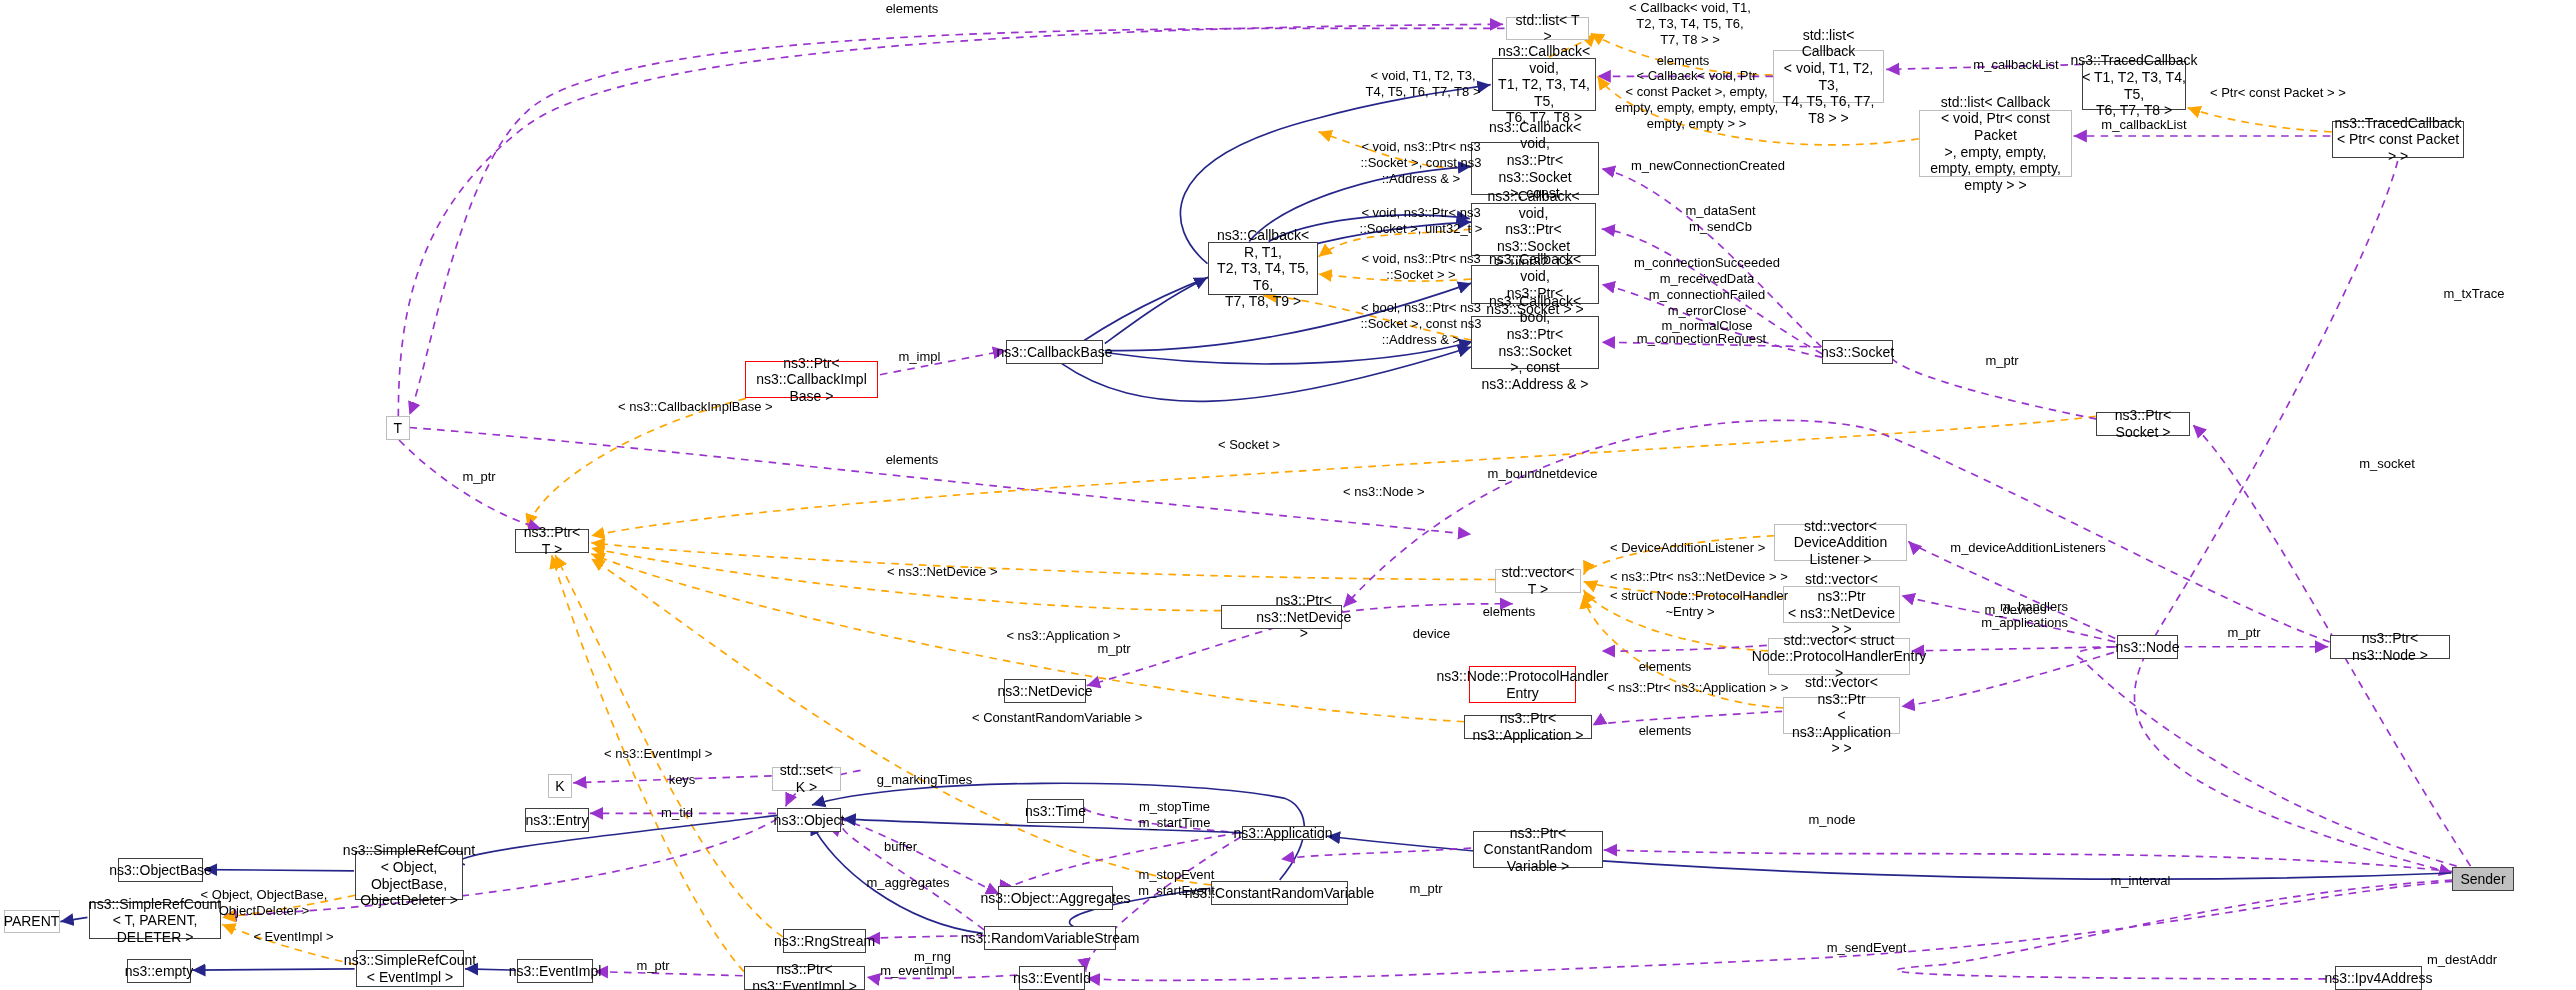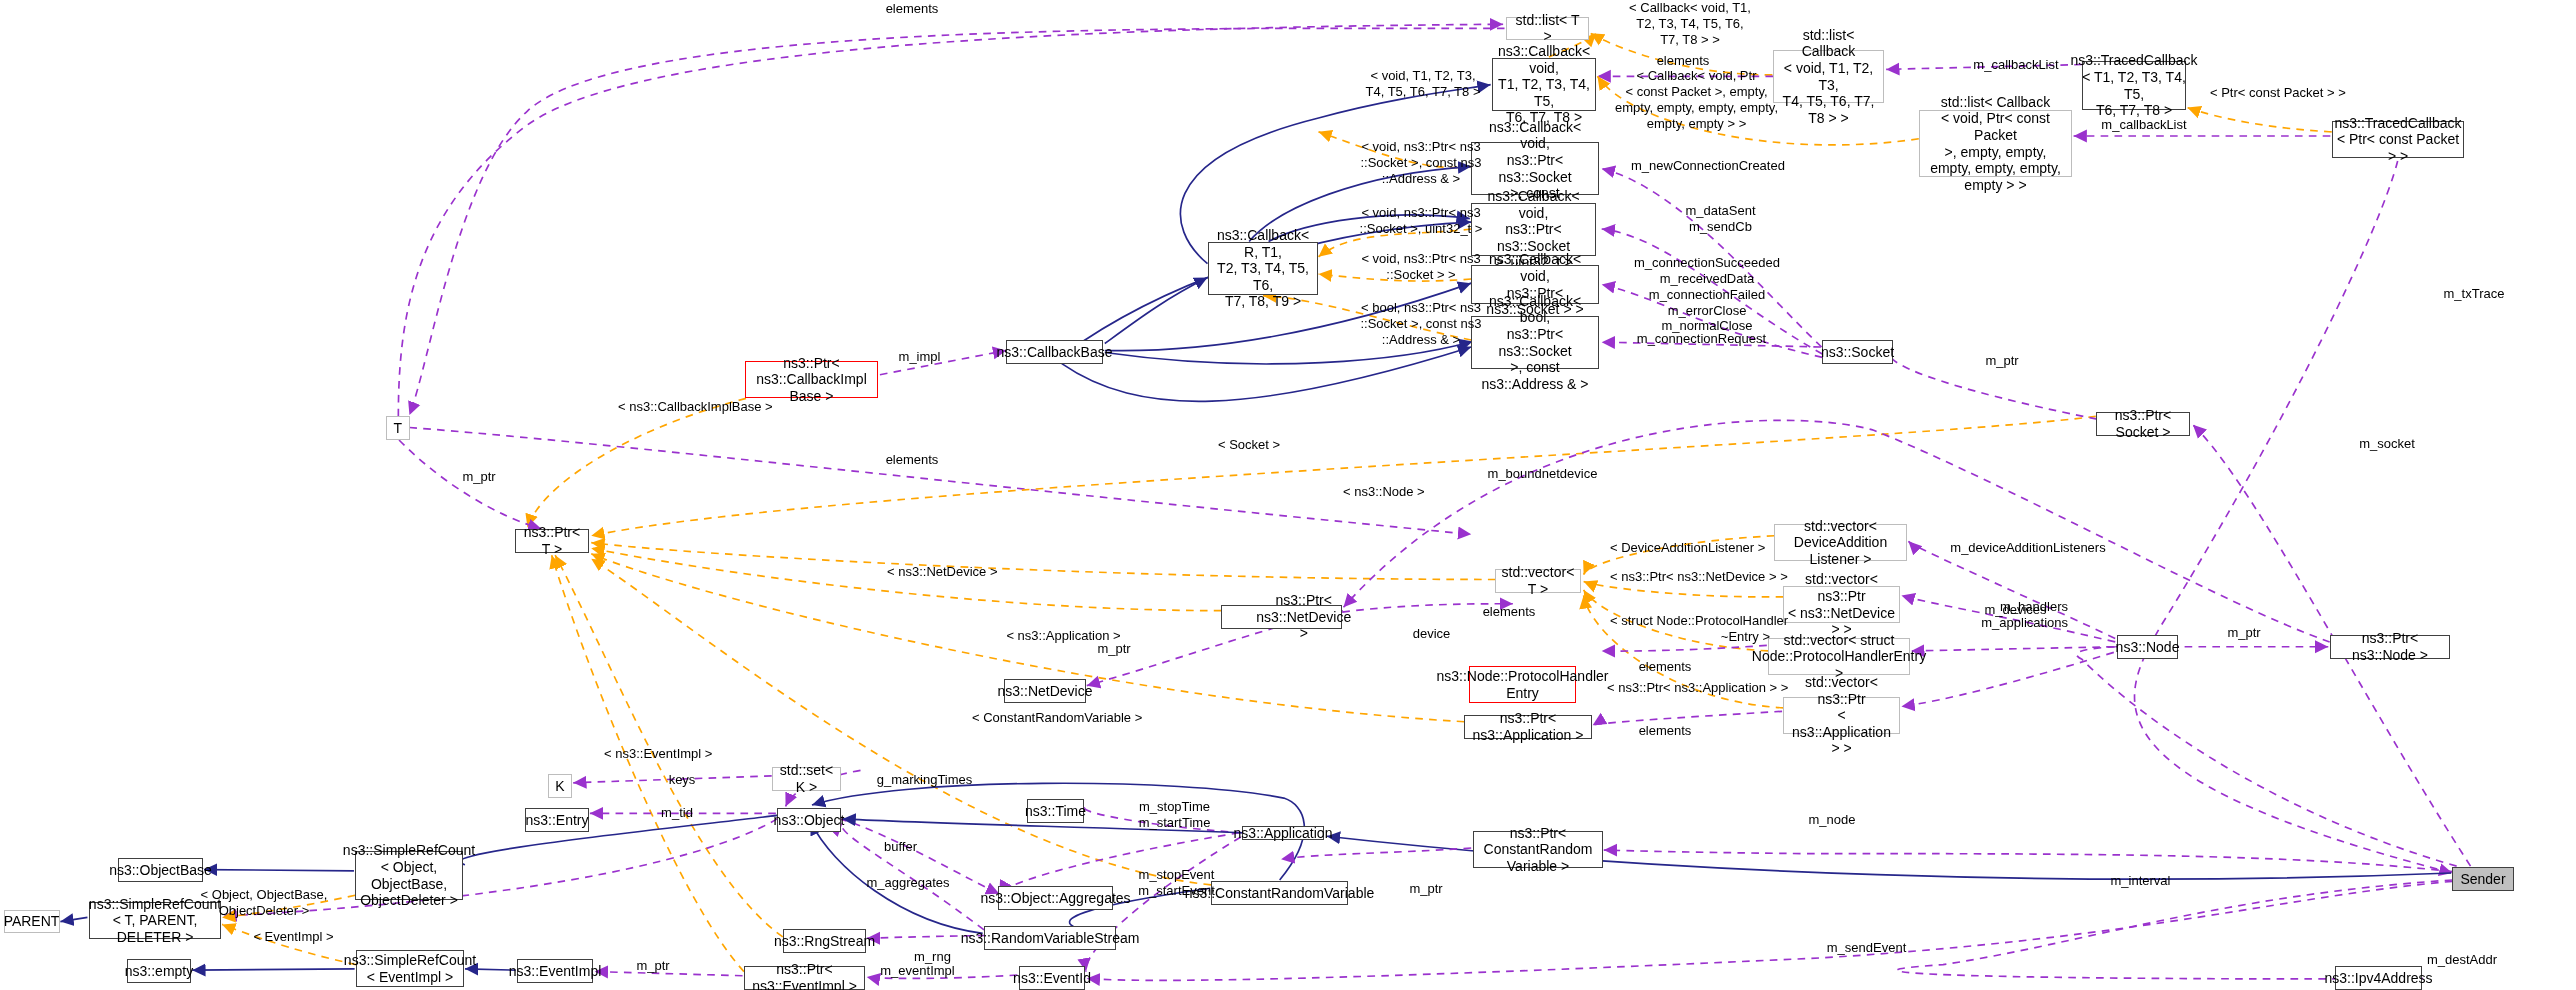--- a/index.html
+++ b/index.html
@@ -420,28 +420,28 @@
       <div class="elabel" style="left: 1627px; top: 255px; width: 160px;"><div>m_connectionSucceeded</div><div>m_receivedData</div><div>m_connectionFailed</div><div>m_errorClose</div><div>m_normalClose</div></div>
       <div class="elabel" style="left: 1357px; top: 300px; width: 128px;"><div>&lt; bool, ns3::Ptr&lt; ns3</div><div>::Socket &gt;, const ns3</div><div>::Address &amp; &gt;</div></div>
       <div class="elabel" style="left: 1634px; top: 331px; width: 135px;"><div>m_connectionRequest</div></div>
       <div class="elabel" style="left: 895px; top: 349px; width: 49px;"><div>m_impl</div></div>
       <div class="elabel" style="left: 2441px; top: 286px; width: 66px;"><div>m_txTrace</div></div>
       <div class="elabel" style="left: 618px; top: 399px; width: 139px;"><div>&lt; ns3::CallbackImplBase &gt;</div></div>
       <div class="elabel" style="left: 458px; top: 469px; width: 42px;"><div>m_ptr</div></div>
       <div class="elabel" style="left: 1218px; top: 437px; width: 62px;"><div>&lt; Socket &gt;</div></div>
       <div class="elabel" style="left: 1981px; top: 353px; width: 42px;"><div>m_ptr</div></div>
       <div class="elabel" style="left: 881px; top: 452px; width: 62px;"><div>elements</div></div>
-      <div class="elabel" style="left: 2356px; top: 436px; width: 62px; text-align: center;"><div>m_socket</div></div>
+      <div class="elabel" style="left: 2356px; top: 456px; width: 62px; text-align: center;"><div>m_socket</div></div>
       <div class="elabel" style="left: 1343px; top: 484px; width: 80px;"><div>&lt; ns3::Node &gt;</div></div>
       <div class="elabel" style="left: 1485px; top: 466px; width: 115px;"><div>m_boundnetdevice</div></div>
       <div class="elabel" style="left: 887px; top: 564px; width: 108px;"><div>&lt; ns3::NetDevice &gt;</div></div>
       <div class="elabel" style="left: 1610px; top: 540px; width: 142px;"><div>&lt; DeviceAdditionListener &gt;</div></div>
       <div class="elabel" style="left: 1950px; top: 540px; width: 156px;"><div>m_deviceAdditionListeners</div></div>
       <div class="elabel" style="left: 1610px; top: 569px; width: 156px;"><div>&lt; ns3::Ptr&lt; ns3::NetDevice &gt; &gt;</div></div>
-      <div class="elabel" style="left: 1610px; top: 613px; width: 160px; text-align: right;"><div>&lt; struct Node::ProtocolHandler</div><div>~Entry &gt;</div></div>
+      <div class="elabel" style="left: 1610px; top: 588px; width: 160px;"><div>&lt; struct Node::ProtocolHandler</div><div>~Entry &gt;</div></div>
       <div class="elabel" style="left: 1981px; top: 602px; width: 69px;"><div>m_devices</div></div>
       <div class="elabel" style="left: 1006px; top: 628px; width: 115px;"><div>&lt; ns3::Application &gt;</div></div>
       <div class="elabel" style="left: 1478px; top: 604px; width: 62px;"><div>elements</div></div>
       <div class="elabel" style="left: 1093px; top: 641px; width: 42px;"><div>m_ptr</div></div>
       <div class="elabel" style="left: 1407px; top: 626px; width: 49px;"><div>device</div></div>
       <div class="elabel" style="left: 1967px; top: 599px; width: 101px; text-align: right;"><div>m_handlers</div><div>m_applications</div></div>
       <div class="elabel" style="left: 2223px; top: 625px; width: 42px;"><div>m_ptr</div></div>
       <div class="elabel" style="left: 1634px; top: 659px; width: 62px;"><div>elements</div></div>
       <div class="elabel" style="left: 1607px; top: 680px; width: 163px;"><div>&lt; ns3::Ptr&lt; ns3::Application &gt; &gt;</div></div>
       <div class="elabel" style="left: 972px; top: 710px; width: 156px;"><div>&lt; ConstantRandomVariable &gt;</div></div>

